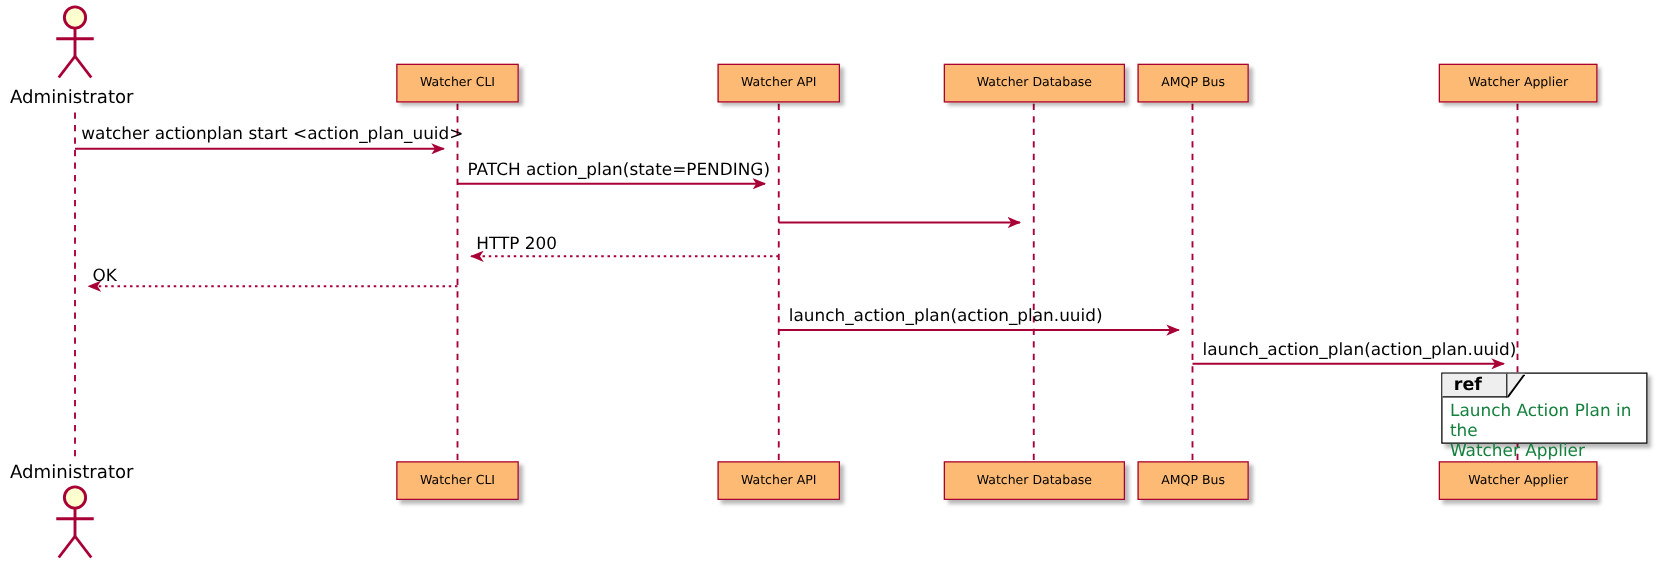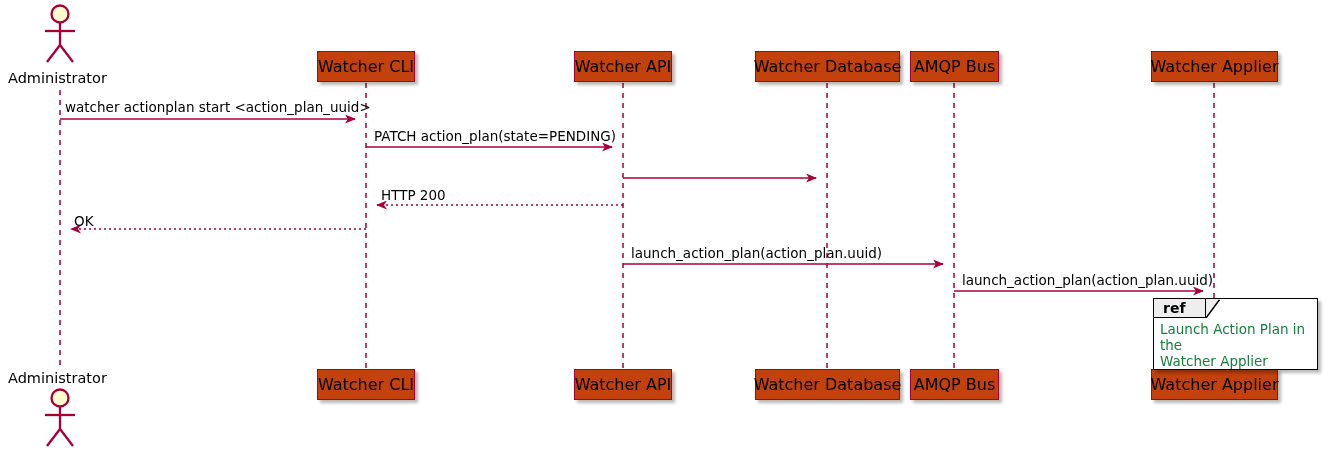--- a/index.html
+++ b/index.html
@@ -21,28 +21,28 @@
     left: 0;
     top: 0;
     width: 1330px;
     height: 456px;
     pointer-events: none;
   }
   
   .pbox {
     position: absolute;
     box-sizing: border-box;
-    background: #c2410c;
+    background: #fdba74;
     border: 1.5px solid #A80036;
     box-shadow: 3px 3px 3px rgba(0,0,0,0.28);
     display: flex;
     align-items: center;
     justify-content: center;
     color: #000000;
-    font-size: 16px;
+    font-size: 10px;
     line-height: 1;
     white-space: nowrap;
     padding: 0 9px;
   }
   .actor-label {
     position: absolute;
     font-size: 14.5px;
     color: #000000;
     white-space: nowrap;
   }
@@ -155,21 +155,21 @@
   <div class="pbox" style="left:910px; top:369px; width:89px; height:31px;">AMQP Bus</div>
   <div class="pbox" style="left:1151px; top:369px; width:127px; height:31px;">Watcher Applier</div>
 
   <div class="msg-label" style="left:65px; top:101px;">watcher actionplan start &lt;action_plan_uuid&gt;</div>
   <div class="msg-label" style="left:374px; top:130px;">PATCH action_plan(state=PENDING)</div>
   <div class="msg-label" style="left:381px; top:189px;">HTTP 200</div>
   <div class="msg-label" style="left:74px; top:215px;">OK</div>
   <div class="msg-label" style="left:631px; top:247px;">launch_action_plan(action_plan.uuid)</div>
   <div class="msg-label" style="left:962px; top:274px;">launch_action_plan(action_plan.uuid)</div>
 
-  <div class="ref-frag" style="left:1153px; top:298px; width:165px; height:72px;">
+  <div class="ref-frag" style="left:1153px; top:298px; width:165px; height:57px;">
     <div class="ref-tab" style="width:52px; height:19px;">ref</div>
     <svg style="position:absolute; left:52px; top:0; width:14px; height:19px;" viewBox="0 0 14 19">
       <path d="M0,0 L14,0 L0,19 Z" fill="#EEEEEE" stroke="none"></path>
       <path d="M14,0 L0,19" stroke="#000000" stroke-width="1.5" fill="none"></path>
       <path d="M0,0 L14,0" stroke="#EEEEEE" stroke-width="1.5" fill="none"></path>
     </svg>
     <div class="ref-body" style="left:6px; top:22px;">Launch Action Plan in the
 Watcher Applier</div>
   </div>
 

